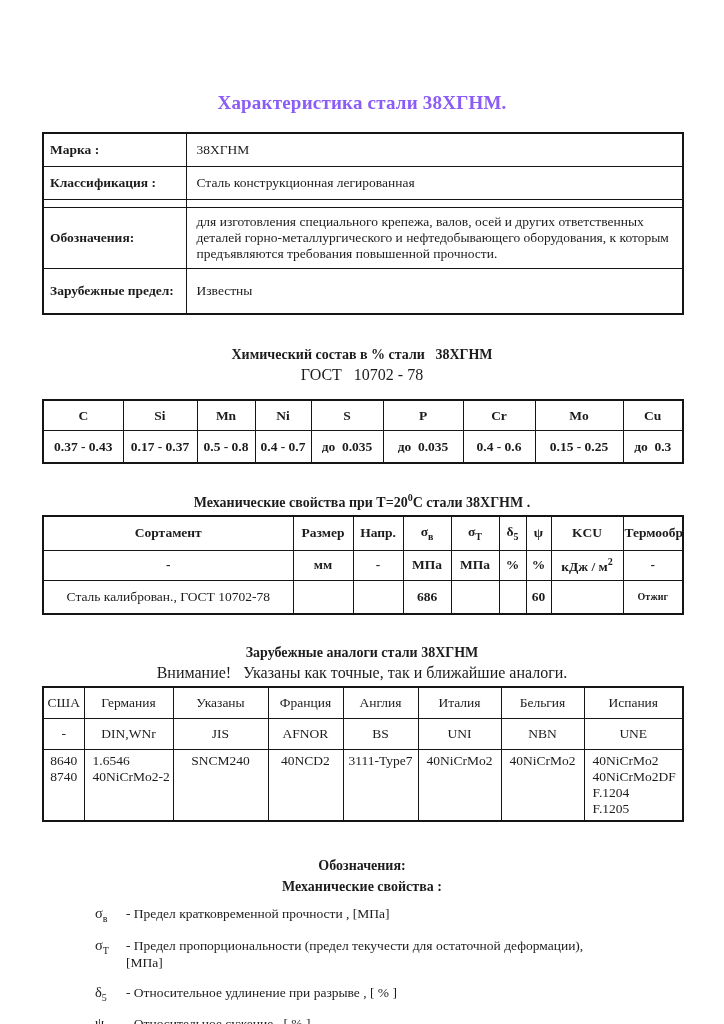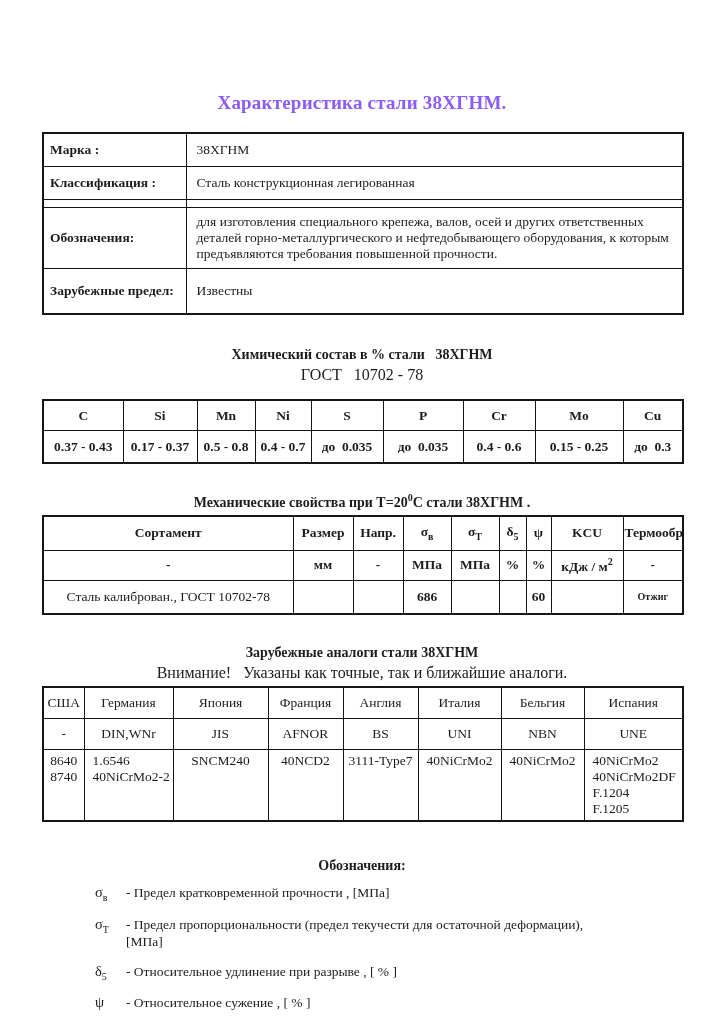--- a/index.html
+++ b/index.html
@@ -208,21 +208,21 @@
           <col style="width:75px">
         <col style="width:75px">
           <col style="width:83px">
           <col style="width:83px">
           <col style="width:99px">
       </colgroup>
       <tbody>
           <tr class="countries">
         <td>США</td>
         <td>Германия</td>
-        <td>Япония</td>
+        <td>Указаны</td>
         <td>Франция</td>
         <td>Англия</td>
         <td>Италия</td>
         <td>Бельгия</td>
         <td>Испания</td>
       </tr>
       <tr class="standards">
         <td>-</td>
         <td>DIN,WNr</td>
         <td>JIS</td>
@@ -244,20 +244,21 @@
         <td>40NiCrMo2</td>
         <td class="left">40NiCrMo2
 40NiCrMo2DF
 F.1204
 F.1205</td>
       </tr>
     </tbody>
       </table>
 
     <div class="sec-title legend-title">Обозначения:</div>
+    <div class="legend-sub">Механические свойства :</div>
 
     <div class="legend">
       <div class="legend-item">
         <span class="legend-sym"><span>σ</span><sub>в</sub></span>
         <span class="legend-text">- Предел кратковременной прочности , [МПа]</span>
       </div>
       <div class="legend-item">
         <span class="legend-sym"><span>σ</span><sub>Т</sub></span>
         <span class="legend-text">- Предел пропорциональности (предел текучести для остаточной деформации),
 [МПа]</span>

